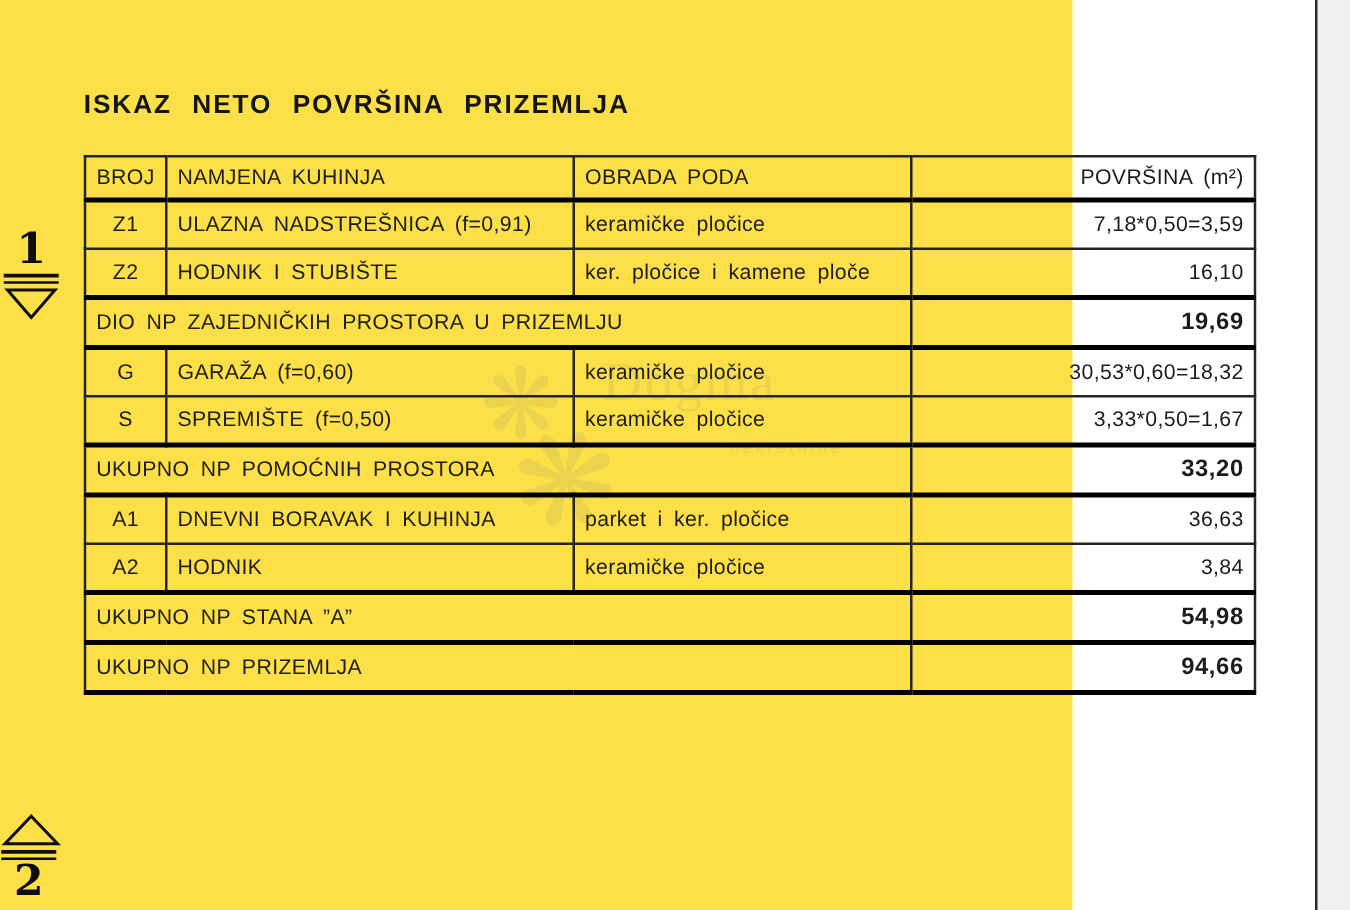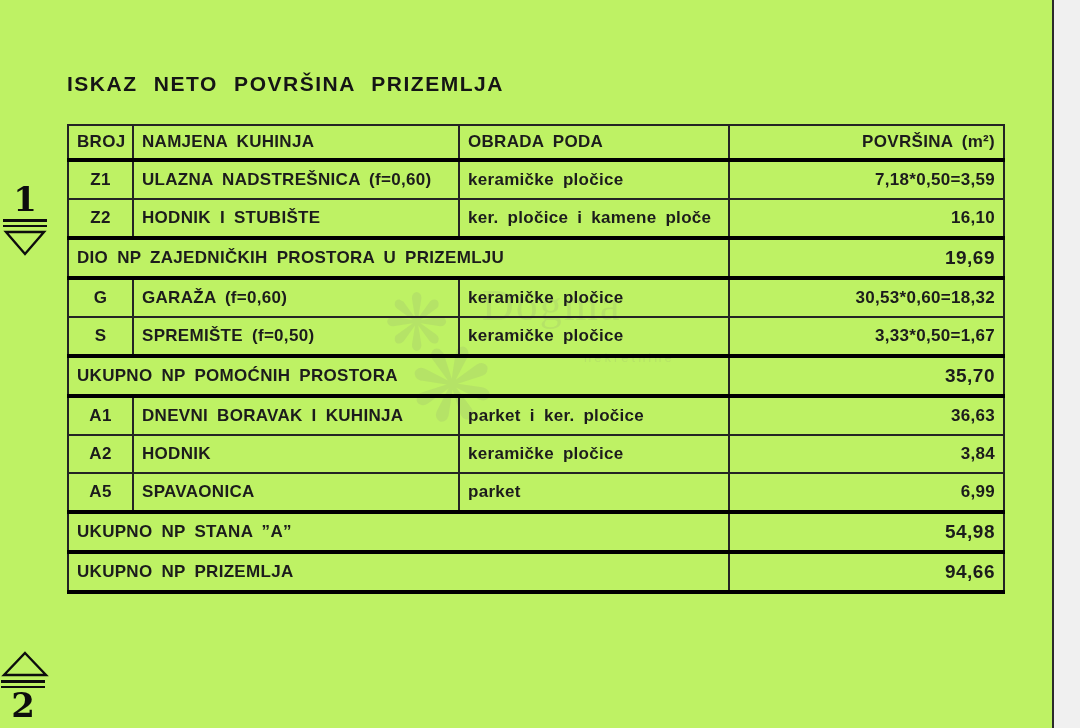--- a/index.html
+++ b/index.html
@@ -1,20 +1,20 @@
 <!DOCTYPE html>
 <html><head>
 <meta charset="utf-8">
 <style>
   html,body{margin:0;padding:0;}
   body{
     width:1080px;height:728px;overflow:hidden;background:#ffffff;
     font-family:"Liberation Sans", sans-serif;color:#1c1c1c;
   }
-  .canvas{position:relative;width:1080px;height:728px;background:#bef264;}
+  .canvas{position:relative;width:858px;height:728px;background:#fde047;}
 
   
   .gray-band{
     position:absolute;left:1052px;top:0;width:28px;height:728px;
     background:#f0f0f0;border-left:2px solid #2a2a2a;
   }
 
   
   .doc-title{
     position:absolute;left:67px;top:72px;
@@ -29,21 +29,21 @@
     font-size:17px;letter-spacing:.3px;word-spacing:4px;color:#1c1c1c;
     background:transparent;
   }
   table.area-table col.c-broj{width:65px;}
   table.area-table col.c-namjena{width:326px;}
   table.area-table col.c-obrada{width:270px;}
   table.area-table col.c-povrsina{width:275px;}
 
   .area-table th,.area-table td{
     border:2px solid #242424;height:36px;padding:0 8px;
-    font-weight:bold;vertical-align:middle;background:transparent;
+    font-weight:normal;vertical-align:middle;background:transparent;
     overflow:hidden;white-space:nowrap;
   }
   .area-table thead th{border-bottom:4px solid #000;height:32px;}
   .th-broj{text-align:center;}
   .th-namjena,.th-obrada{text-align:left;}
   .th-povrsina{text-align:right;padding-right:12px;}
 
   .cell-broj{text-align:center;}
   .cell-namjena,.cell-obrada{text-align:left;}
   .cell-povrsina{text-align:right;padding-right:12px;}
@@ -120,21 +120,21 @@
       <tr>
         <th class="th-broj">BROJ</th>
         <th class="th-namjena">NAMJENA KUHINJA</th>
         <th class="th-obrada">OBRADA PODA</th>
         <th class="th-povrsina">POVRŠINA (m²)</th>
       </tr>
     </thead>
     <tbody>
       <tr>
         <td class="cell-broj">Z1</td>
-        <td class="cell-namjena">ULAZNA NADSTREŠNICA (f=0,60)</td>
+        <td class="cell-namjena">ULAZNA NADSTREŠNICA (f=0,91)</td>
         <td class="cell-obrada">keramičke pločice</td>
         <td class="cell-povrsina">7,18*0,50=3,59</td>
       </tr>
       <tr>
         <td class="cell-broj">Z2</td>
         <td class="cell-namjena">HODNIK I STUBIŠTE</td>
         <td class="cell-obrada">ker. pločice i kamene ploče</td>
         <td class="cell-povrsina">16,10</td>
       </tr>
       <tr class="summary">
@@ -148,39 +148,33 @@
         <td class="cell-povrsina">30,53*0,60=18,32</td>
       </tr>
       <tr>
         <td class="cell-broj">S</td>
         <td class="cell-namjena">SPREMIŠTE (f=0,50)</td>
         <td class="cell-obrada">keramičke pločice</td>
         <td class="cell-povrsina">3,33*0,50=1,67</td>
       </tr>
       <tr class="summary">
         <td class="cell-label" colspan="3">UKUPNO NP POMOĆNIH PROSTORA</td>
-        <td class="cell-povrsina">35,70</td>
+        <td class="cell-povrsina">33,20</td>
       </tr>
       <tr>
         <td class="cell-broj">A1</td>
         <td class="cell-namjena">DNEVNI BORAVAK I KUHINJA</td>
         <td class="cell-obrada">parket i ker. pločice</td>
         <td class="cell-povrsina">36,63</td>
       </tr>
       <tr>
         <td class="cell-broj">A2</td>
         <td class="cell-namjena">HODNIK</td>
         <td class="cell-obrada">keramičke pločice</td>
         <td class="cell-povrsina">3,84</td>
-      </tr>
-      <tr>
-        <td class="cell-broj">A5</td>
-        <td class="cell-namjena">SPAVAONICA</td>
-        <td class="cell-obrada">parket</td>
-        <td class="cell-povrsina">6,99</td>
       </tr>
       <tr class="summary">
         <td class="cell-label" colspan="3">UKUPNO NP STANA ”A”</td>
         <td class="cell-povrsina">54,98</td>
       </tr>
       <tr class="summary last">
         <td class="cell-label" colspan="3">UKUPNO NP PRIZEMLJA</td>
         <td class="cell-povrsina">94,66</td>
       </tr>
     </tbody>

